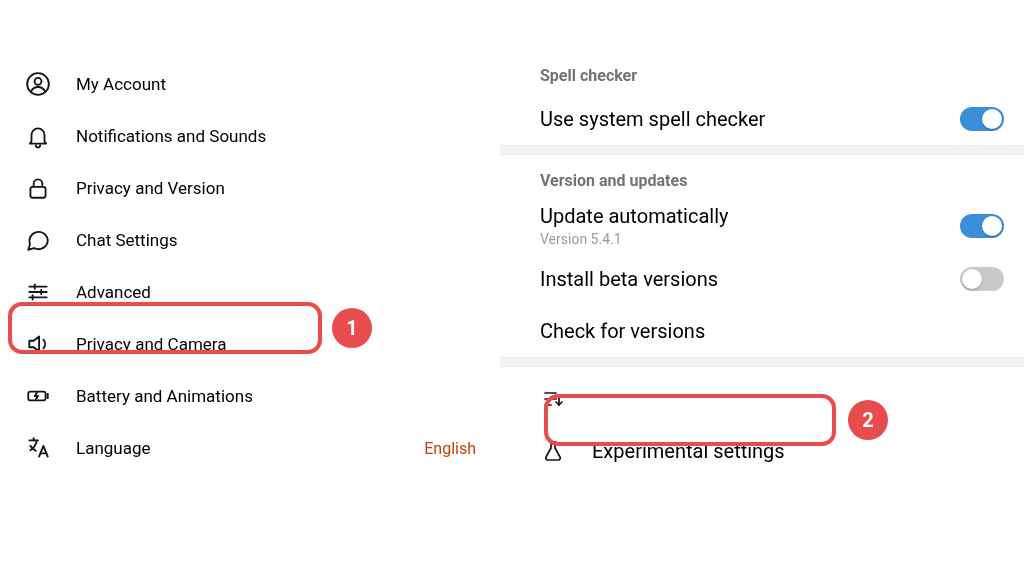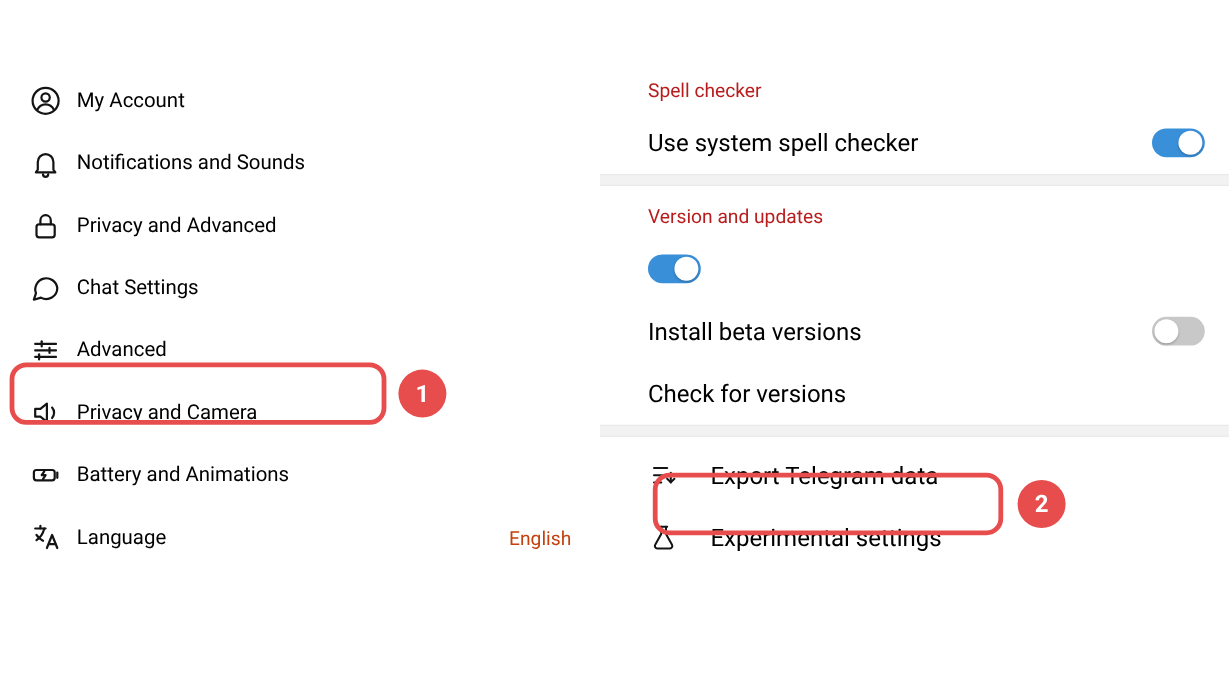--- a/index.html
+++ b/index.html
@@ -42,27 +42,27 @@
 
   .nav-item {
     display: flex;
     align-items: center;
     height: 52px;
     padding-left: 24px;
     cursor: pointer;
     position: relative;
   }
   .nav-item .icon { width: 28px; height: 28px; display:flex; align-items:center; justify-content:center; }
-  .nav-item .label { margin-left: 12px; font-size: 17px; color: #000; }
+  .nav-item .label { margin-left: 24px; font-size: 17px; color: #000; }
   .nav-item .trail { position: absolute; right: 24px; font-size: 16px; color: #c2410c; }
 
   .section-header {
     font-size: 16px;
-    font-weight: 400;
-    color: #b91c1c;
+    font-weight: 700;
+    color: #737373;
     padding: 16px 0 8px 40px;
   }
   .row {
     display: flex;
     align-items: center;
     min-height: 52px;
     padding: 6px 20px 6px 40px;
     cursor: pointer;
     position: relative;
   }
@@ -133,21 +133,21 @@
       <span class="label">Notifications and Sounds</span>
     </div>
 
     <div class="nav-item">
       <span class="icon">
         <svg width="26" height="26" viewBox="0 0 24 24">
             <rect x="5" y="11" width="14" height="10" rx="2"></rect>
             <path d="M8 11V8a4 4 0 0 1 8 0v3"></path>
           </svg>
       </span>
-      <span class="label">Privacy and Advanced</span>
+      <span class="label">Privacy and Version</span>
     </div>
 
     <div class="nav-item">
       <span class="icon">
         <svg width="26" height="26" viewBox="0 0 24 24">
             <path d="M21 12a8.5 8.5 0 0 1-12.6 7.4L3 21l1.6-5A8.5 8.5 0 1 1 21 12z"></path>
           </svg>
       </span>
       <span class="label">Chat Settings</span>
     </div>
@@ -219,20 +219,24 @@
       <div class="toggle on">
           <div class="knob"></div>
         </div>
     </div>
 
     <div class="section-sep"></div>
 
     <div class="section-header">Version and updates</div>
 
     <div class="row">
+      <div class="text">
+        <div class="title">Update automatically</div>
+        <div class="subtitle">Version 5.4.1</div>
+      </div>
       <div class="toggle on">
           <div class="knob"></div>
         </div>
     </div>
 
     <div class="row">
       <div class="text">
           <div class="title">Install beta versions</div>
         </div>
       <div class="toggle off">
@@ -252,23 +256,20 @@
     <div class="row">
       <span class="icon">
         <svg width="24" height="24" viewBox="0 0 24 24">
             <line x1="4" y1="6" x2="15" y2="6"></line>
             <line x1="4" y1="12" x2="15" y2="12"></line>
             <line x1="4" y1="18" x2="10" y2="18"></line>
             <path d="M18 10v8"></path>
             <path d="M15 15l3 3 3-3"></path>
           </svg>
       </span>
-      <div class="text">
-          <div class="title">Export Telegram data</div>
-        </div>
     </div>
 
     <div class="row">
       <span class="icon">
         <svg width="24" height="24" viewBox="0 0 24 24">
             <path d="M9 3h6"></path>
             <path d="M10 3v6l-5 9a2 2 0 0 0 1.8 3h10.4a2 2 0 0 0 1.8-3l-5-9V3"></path>
           </svg>
       </span>
       <div class="text">

